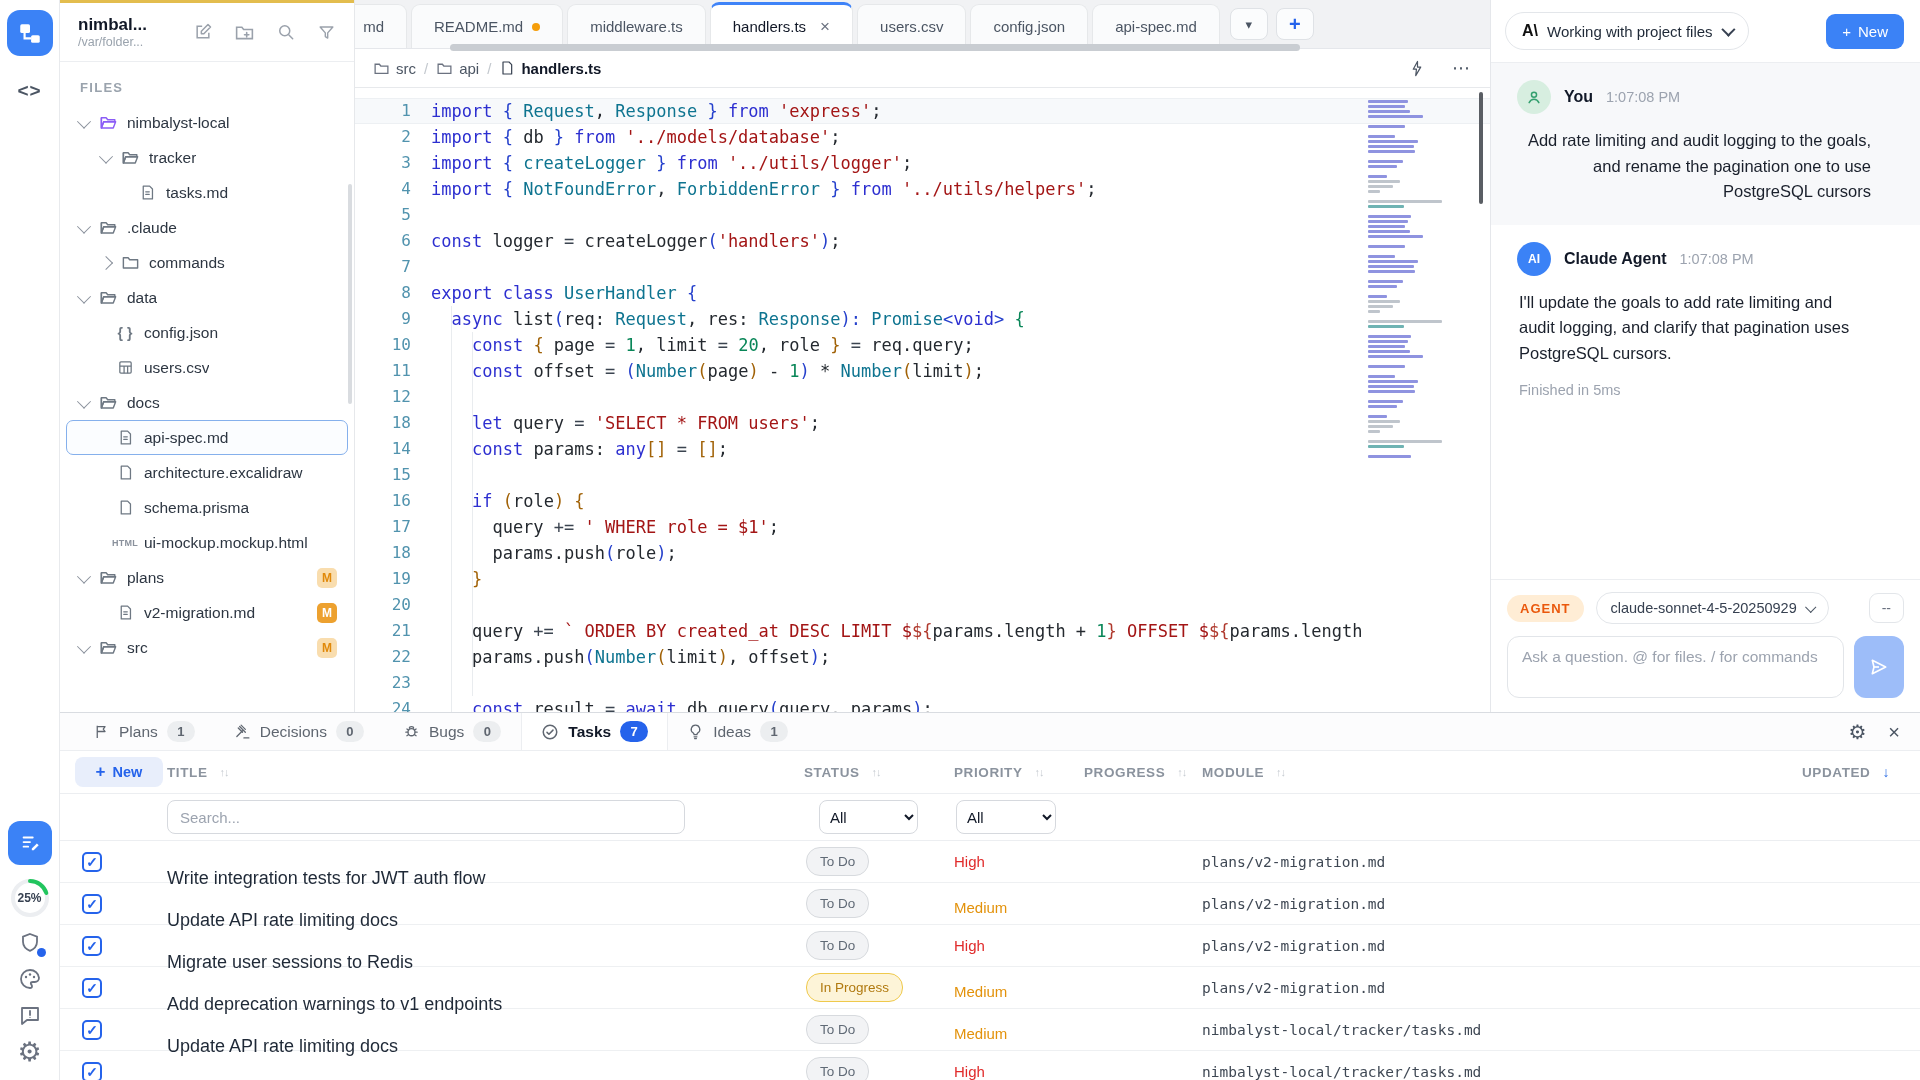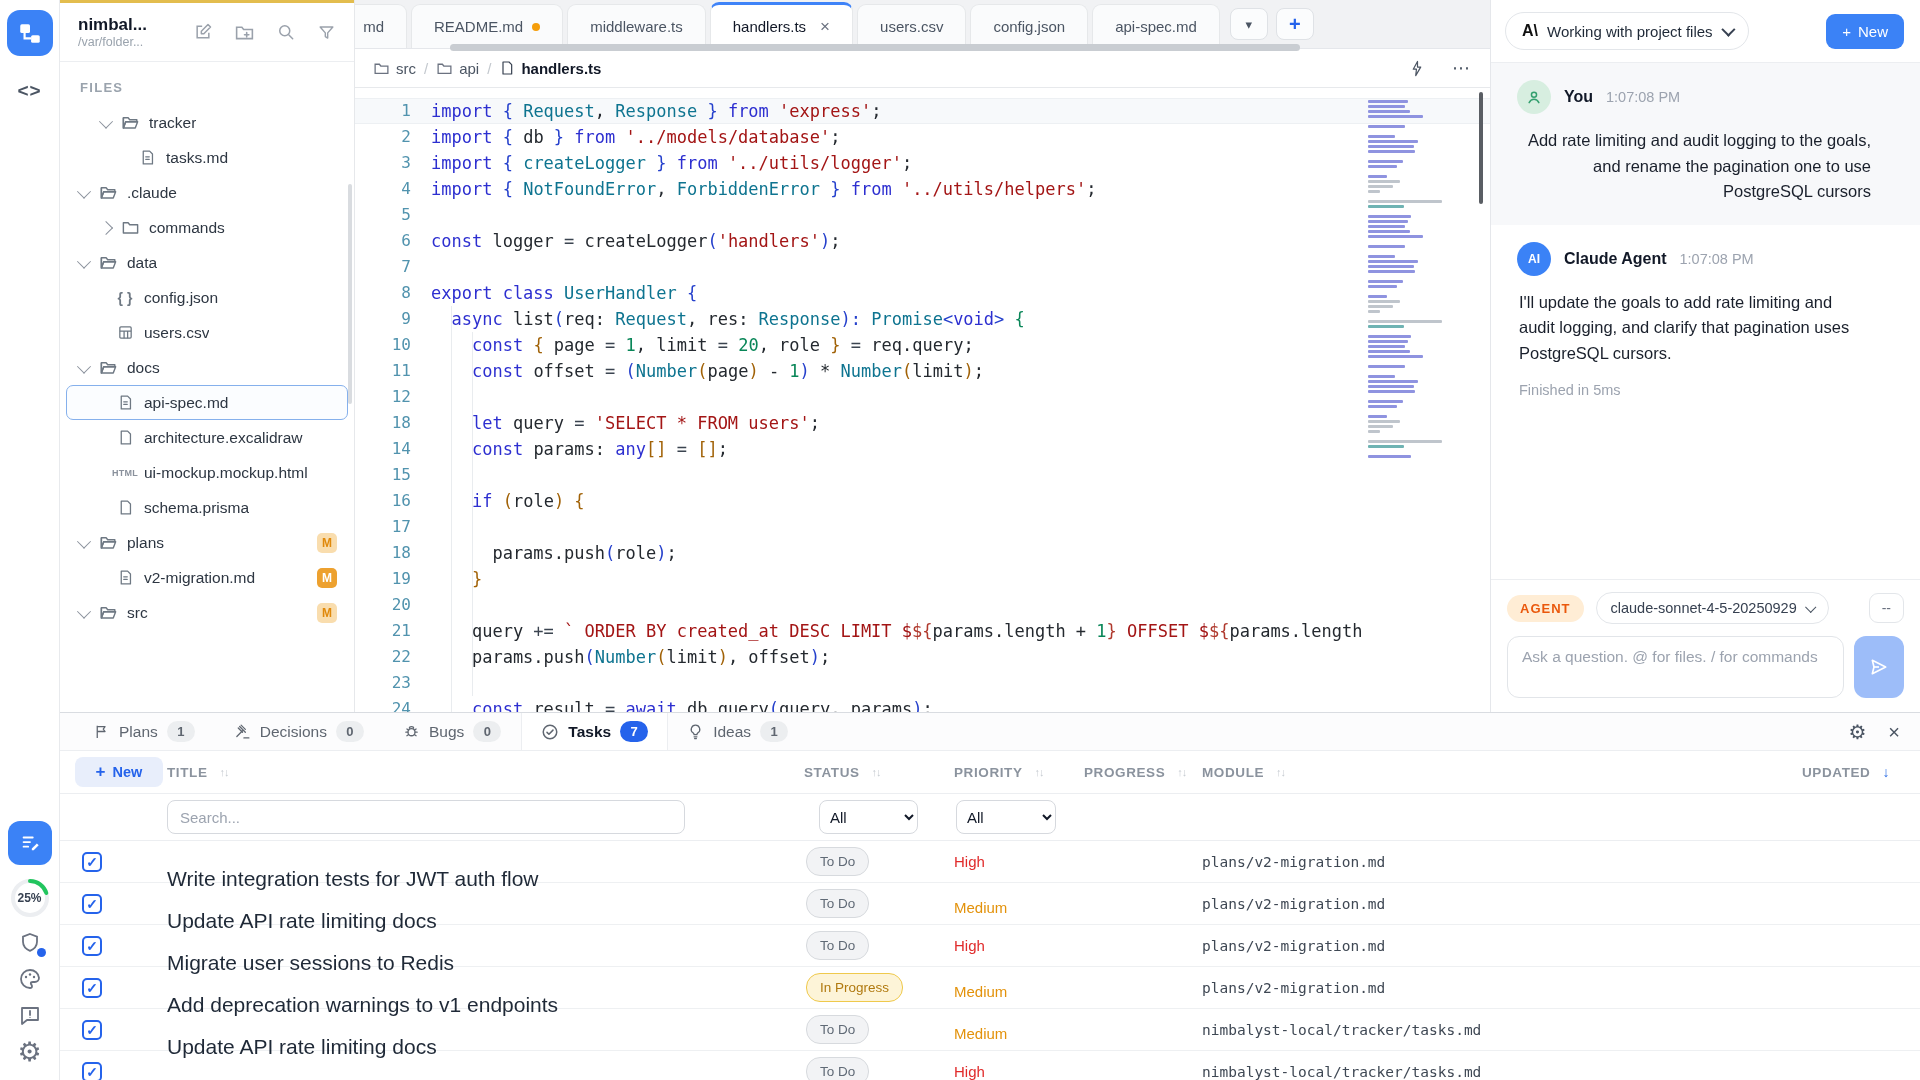--- a/index.html
+++ b/index.html
@@ -130,21 +130,21 @@
   .newtask-btn .pl{font-size:17px;font-weight:700;}
   .tfilter{height:46px;border-bottom:1px solid #eceef1;flex:none;}
   .search-in{width:518px;height:34px;border:1px solid #d6d9de;border-radius:8px;padding:0 12px;font-size:15px;color:#1f2937;
              font-family:"Liberation Sans",sans-serif;box-sizing:border-box;outline:none;}
   .search-in::placeholder{color:#9ca3af;}
   .fsel{height:34px;border:1px solid #d6d9de;border-radius:8px;background:#fff;font-size:15px;color:#111827;padding:0 6px;font-family:"Liberation Sans",sans-serif;}
   .fsel.s1{margin-left:15px;width:99px;}
   .fsel.s2{width:100px;margin-left:2px;}
   .trow{height:41px;border-bottom:1px solid #eef0f2;}
   .cbx{margin-left:22px;width:20px;height:20px;border:2px solid #2563eb;border-radius:5px;display:flex;align-items:center;justify-content:center;color:#2563eb;font-size:14px;font-weight:700;box-sizing:border-box;}
-  .ttl{font-size:21px;color:#1f2937;white-space:nowrap;overflow:hidden;margin-top:34px;}
+  .ttl{font-size:18px;color:#1f2937;white-space:nowrap;overflow:hidden;margin-top:34px;}
   .pill{display:inline-flex;align-items:center;justify-content:center;height:27px;padding:0 13px;border-radius:14px;font-size:13.5px;font-weight:500;}
   .pill.todo{background:#f2f3f5;border:1px solid #d7dade;color:#606a76;}
   .pill.inprogress{background:#fdf4d8;border:1px solid #efc94c;color:#b0790f;}
   .prio{font-size:15px;font-weight:500;}
   .prio.high{color:#e02b2b;}
   .prio.medium{color:#e3920b;margin-top:8px;}
   .mod{font-family:"DejaVu Sans Mono",monospace;font-size:14.5px;color:#3f4854;white-space:nowrap;overflow:hidden;}
   svg{display:block;}
 </style>
 </head>
@@ -229,20 +229,30 @@
           </span>
         <span>
             <svg width="19" height="19" viewBox="0 0 24 24" fill="none" stroke="currentColor" stroke-width="1.8" stroke-linejoin="round">
               <path d="M4 5h16l-6.5 7.5V19l-3-1.8v-4.7z"></path>
             </svg>
           </span>
       </div>
     </div>
     <div class="sb-files">FILES</div>
     <div class="tree" id="file-tree">
+        <div class="tree-row" style="padding-left: 10px;">
+          <span class="chev down"></span>
+          <span class="ticon purple">
+            <svg width="19" height="19" viewBox="0 0 24 24" fill="none" stroke="currentColor" stroke-width="1.8" stroke-linejoin="round">
+              <path d="M3 6h6l2 2.5h9V11H6l-3 8z"></path>
+              <path d="M3 6v13l3-8h15l-3 8H3"></path>
+            </svg>
+          </span>
+          <span class="tlabel">nimbalyst-local</span>
+        </div>
         <div class="tree-row" style="padding-left: 32px;">
           <span class="chev down"></span>
           <span class="ticon">
             <svg width="19" height="19" viewBox="0 0 24 24" fill="none" stroke="currentColor" stroke-width="1.8" stroke-linejoin="round">
               <path d="M3 6h6l2 2.5h9V11H6l-3 8z"></path>
               <path d="M3 6v13l3-8h15l-3 8H3"></path>
             </svg>
           </span>
           <span class="tlabel">tracker</span>
         </div>
@@ -321,31 +331,31 @@
         <div class="tree-row" style="padding-left: 48px;">
           <span class="ticon">
             <svg width="17" height="17" viewBox="0 0 24 24" fill="none" stroke="currentColor" stroke-width="1.8" stroke-linejoin="round">
               <path d="M6 3h9l4 4v14H6z"></path>
             </svg>
           </span>
           <span class="tlabel">architecture.excalidraw</span>
         </div>
         <div class="tree-row" style="padding-left: 48px;">
           <span class="ticon">
-            <span class="txtic">HTML</span>
-          </span>
-          <span class="tlabel">ui-mockup.mockup.html</span>
-        </div>
-        <div class="tree-row" style="padding-left: 48px;">
-          <span class="ticon">
             <svg width="17" height="17" viewBox="0 0 24 24" fill="none" stroke="currentColor" stroke-width="1.8" stroke-linejoin="round">
               <path d="M6 3h9l4 4v14H6z"></path>
             </svg>
           </span>
           <span class="tlabel">schema.prisma</span>
+        </div>
+        <div class="tree-row" style="padding-left: 48px;">
+          <span class="ticon">
+            <span class="txtic">HTML</span>
+          </span>
+          <span class="tlabel">ui-mockup.mockup.html</span>
         </div>
         <div class="tree-row" style="padding-left: 10px;">
           <span class="chev down"></span>
           <span class="ticon">
             <svg width="19" height="19" viewBox="0 0 24 24" fill="none" stroke="currentColor" stroke-width="1.8" stroke-linejoin="round">
               <path d="M3 6h6l2 2.5h9V11H6l-3 8z"></path>
               <path d="M3 6v13l3-8h15l-3 8H3"></path>
             </svg>
           </span>
           <span class="tlabel">plans</span>
@@ -450,21 +460,21 @@
           <div class="cline"><span class="gut">7</span><span class="ctext"></span></div>
           <div class="cline"><span class="gut">8</span><span class="ctext"><span class="tok-kw">export class </span><span class="tok-ty">UserHandler </span><span class="tok-pn">{</span></span></div>
           <div class="cline"><span class="gut">9</span><span class="ctext"><span class="tok-pl">  </span><span class="tok-kw">async </span><span class="tok-pl">list</span><span class="tok-pn">(</span><span class="tok-pl">req: </span><span class="tok-ty">Request</span><span class="tok-pl">, res: </span><span class="tok-ty">Response</span><span class="tok-pn">): </span><span class="tok-ty">Promise</span><span class="tok-pn">&lt;</span><span class="tok-kw">void</span><span class="tok-pn">&gt; </span><span class="tok-gr">{</span></span></div>
           <div class="cline"><span class="gut">10</span><span class="ctext"><span class="tok-pl">    </span><span class="tok-kw">const </span><span class="tok-br">{ </span><span class="tok-pl">page </span><span class="tok-op">= </span><span class="tok-nu">1</span><span class="tok-pl">, limit </span><span class="tok-op">= </span><span class="tok-nu">20</span><span class="tok-pl">, role </span><span class="tok-br">} </span><span class="tok-op">= </span><span class="tok-pl">req.query;</span></span></div>
           <div class="cline"><span class="gut">11</span><span class="ctext"><span class="tok-pl">    </span><span class="tok-kw">const </span><span class="tok-pl">offset </span><span class="tok-op">= </span><span class="tok-pn">(</span><span class="tok-ty">Number</span><span class="tok-br">(</span><span class="tok-pl">page</span><span class="tok-br">)</span><span class="tok-pl"> - </span><span class="tok-nu">1</span><span class="tok-pn">)</span><span class="tok-pl"> * </span><span class="tok-ty">Number</span><span class="tok-br">(</span><span class="tok-pl">limit</span><span class="tok-br">)</span><span class="tok-pl">;</span></span></div>
           <div class="cline"><span class="gut">12</span><span class="ctext"></span></div>
           <div class="cline"><span class="gut">18</span><span class="ctext"><span class="tok-pl">    </span><span class="tok-kw">let </span><span class="tok-pl">query </span><span class="tok-op">= </span><span class="tok-st">'SELECT * FROM users'</span><span class="tok-pl">;</span></span></div>
           <div class="cline"><span class="gut">14</span><span class="ctext"><span class="tok-pl">    </span><span class="tok-kw">const </span><span class="tok-pl">params: </span><span class="tok-kw">any</span><span class="tok-br">[] </span><span class="tok-op">= </span><span class="tok-br">[]</span><span class="tok-pl">;</span></span></div>
           <div class="cline"><span class="gut">15</span><span class="ctext"></span></div>
           <div class="cline"><span class="gut">16</span><span class="ctext"><span class="tok-pl">    </span><span class="tok-kw">if </span><span class="tok-br">(</span><span class="tok-pl">role</span><span class="tok-br">) {</span></span></div>
-          <div class="cline"><span class="gut">17</span></div>
+          <div class="cline"><span class="gut">17</span><span class="ctext"><span class="tok-pl">      query </span><span class="tok-op">+= </span><span class="tok-st">' WHERE role = $1'</span><span class="tok-pl">;</span></span></div>
           <div class="cline"><span class="gut">18</span><span class="ctext"><span class="tok-pl">      params.push</span><span class="tok-pn">(</span><span class="tok-pl">role</span><span class="tok-pn">)</span><span class="tok-pl">;</span></span></div>
           <div class="cline"><span class="gut">19</span><span class="ctext"><span class="tok-pl">    </span><span class="tok-br">}</span></span></div>
           <div class="cline"><span class="gut">20</span><span class="ctext"></span></div>
           <div class="cline"><span class="gut">21</span><span class="ctext"><span class="tok-pl">    query </span><span class="tok-op">+= </span><span class="tok-st">` ORDER BY created_at DESC LIMIT $</span><span class="tok-stb">${</span><span class="tok-pl">params.length + </span><span class="tok-nu">1</span><span class="tok-stb">}</span><span class="tok-st"> OFFSET $</span><span class="tok-stb">${</span><span class="tok-pl">params.length</span></span></div>
           <div class="cline"><span class="gut">22</span><span class="ctext"><span class="tok-pl">    params.push</span><span class="tok-pn">(</span><span class="tok-ty">Number</span><span class="tok-br">(</span><span class="tok-pl">limit</span><span class="tok-br">)</span><span class="tok-pl">, offset</span><span class="tok-pn">)</span><span class="tok-pl">;</span></span></div>
           <div class="cline"><span class="gut">23</span><span class="ctext"></span></div>
           <div class="cline"><span class="gut">24</span><span class="ctext"><span class="tok-pl">    </span><span class="tok-kw">const </span><span class="tok-pl">result </span><span class="tok-op">= </span><span class="tok-kw">await </span><span class="tok-pl">db.query</span><span class="tok-pn">(</span><span class="tok-pl">query, params</span><span class="tok-pn">)</span><span class="tok-pl">;</span></span></div>
         </div>
       <div class="minimap" id="minimap">
           <div class="mbar" style="background: rgb(143, 147, 224); width: 39.68px;"></div>

